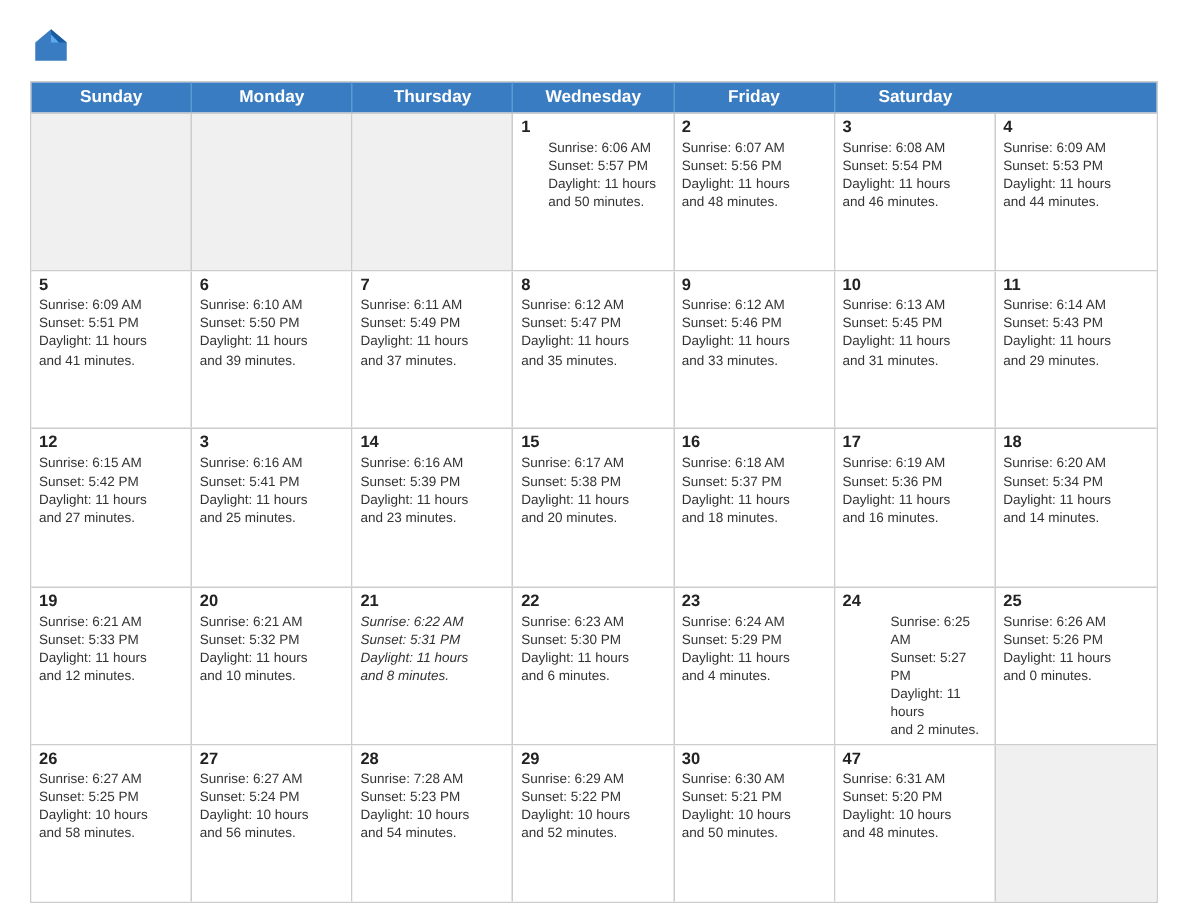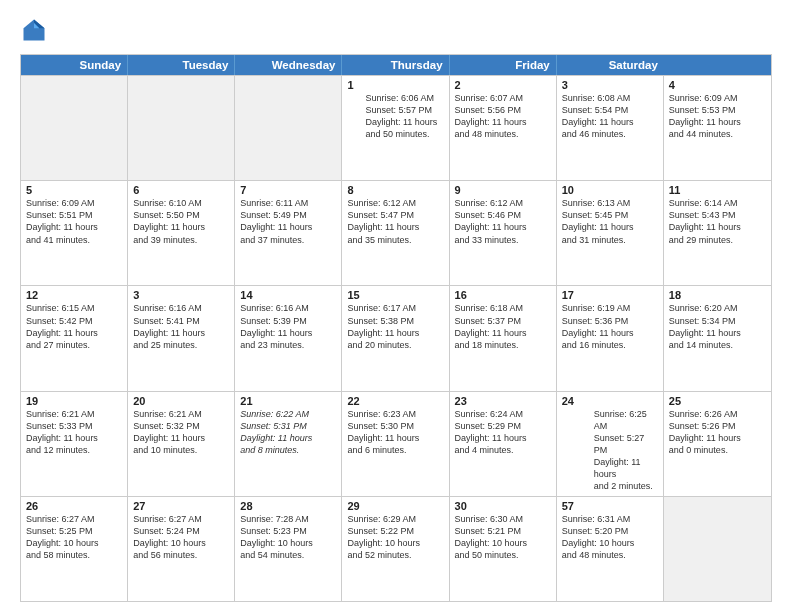--- a/index.html
+++ b/index.html
@@ -63,22 +63,22 @@
     }
     .cal-header {
       display: grid;
       grid-template-columns: repeat(7, 1fr);
       background: #3a7cc1;
     }
     .cal-header-cell {
       color: #fff;
       font-size: 11.5px;
       font-weight: bold;
-      padding: 4px 6px;
-      text-align: right;
+      padding: 4px 20px;
+      text-align: center;
       border-right: 1px solid #5a9ad1;
     }
     .cal-header-cell:last-child { border-right: none; }
     .cal-body {
       display: flex;
       flex-direction: column;
       flex: 1;
     }
     .cal-row {
       display: grid;
@@ -129,23 +129,23 @@
     </div>
     <div class="title-block">
       <div class="month-title"></div>
       <div class="location"></div>
     </div>
   </div>
 
   <div class="calendar">
     <div class="cal-header">
     <div class="cal-header-cell">Sunday</div>
-        <div class="cal-header-cell">Tuesday</div>
+        <div class="cal-header-cell">Monday</div>
+        <div class="cal-header-cell">Thursday</div>
         <div class="cal-header-cell">Wednesday</div>
-        <div class="cal-header-cell">Thursday</div>
         <div class="cal-header-cell">Friday</div>
         <div class="cal-header-cell">Saturday</div>
       </div>
     <div class="cal-body">
     <div class="cal-row">
           <div class="cal-cell empty shaded"></div>
           <div class="cal-cell empty shaded"></div>
           <div class="cal-cell empty shaded"></div>
           <div class="cal-cell">
             <div class="day-num">1</div>
@@ -359,21 +359,21 @@
 and 52 minutes.</div>
           </div>
           <div class="cal-cell">
             <div class="day-num">30</div>
             <div class="day-info" style="white-space: pre-line;">Sunrise: 6:30 AM
 Sunset: 5:21 PM
 Daylight: 10 hours
 and 50 minutes.</div>
           </div>
           <div class="cal-cell">
-            <div class="day-num">57</div>
+            <div class="day-num">47</div>
             <div class="day-info" style="white-space: pre-line;">Sunrise: 6:31 AM
 Sunset: 5:20 PM
 Daylight: 10 hours
 and 48 minutes.</div>
           </div>
           <div class="cal-cell empty shaded"></div>
         </div>
       </div>
   </div>
 </div>

